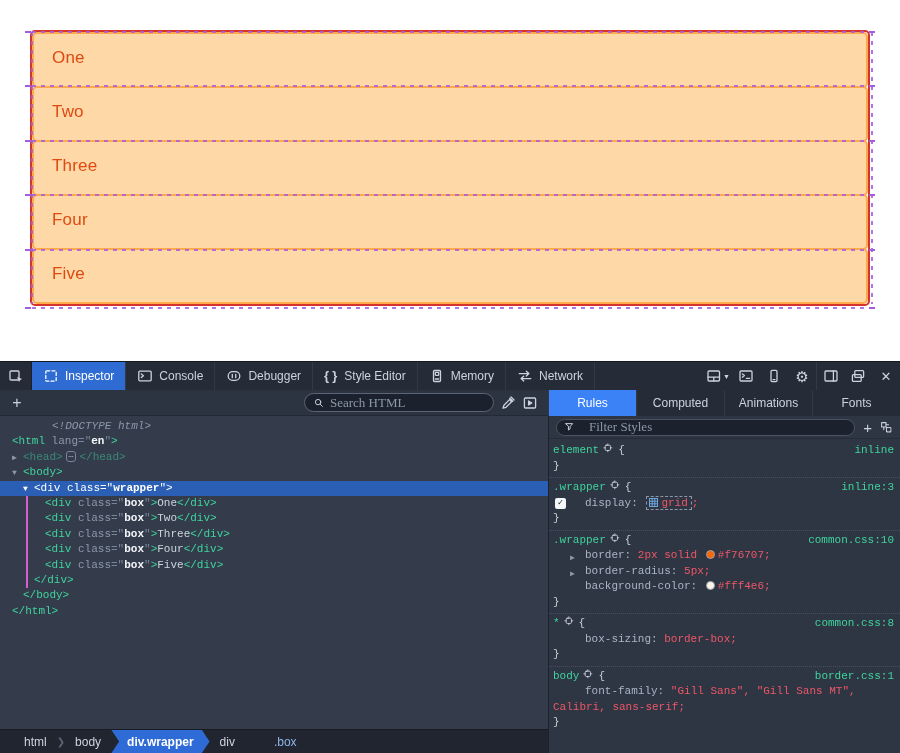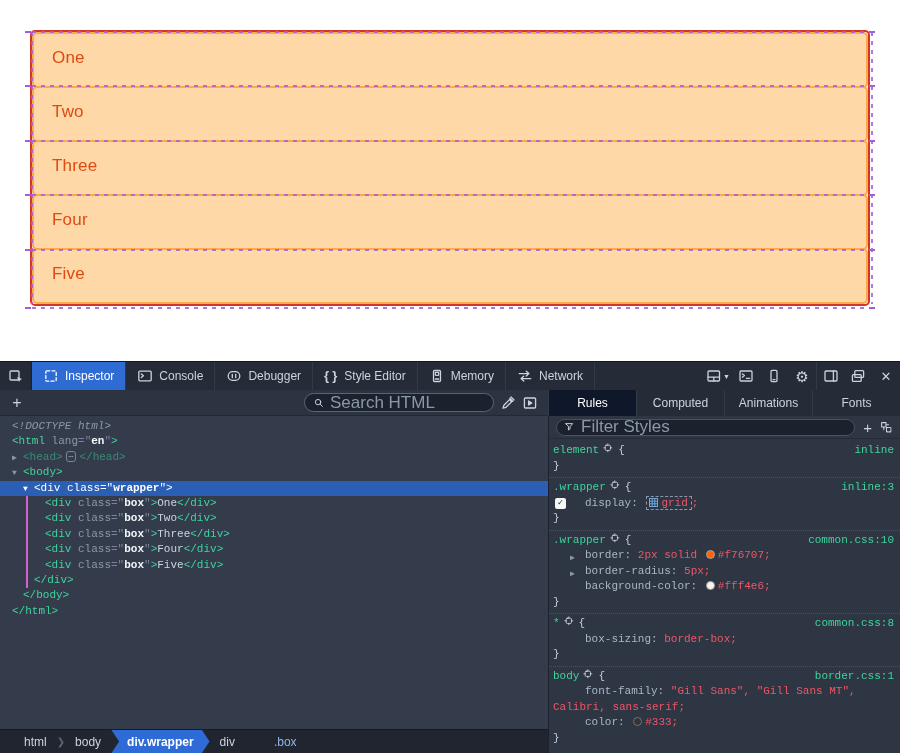--- a/index.html
+++ b/index.html
@@ -38,39 +38,39 @@
   .glyph { font-size:13px; line-height:1; }
 
   .subrow { display:flex; height:26px; flex:none; }
   .mtool { width:548px; background:#2c3341; display:flex; align-items:center;
            border-bottom:1px solid #222835; padding:0 6px; gap:6px; }
   .addnode { width:22px; text-align:center; font-size:16px; color:#ccd3de; }
   .mtool .sp { flex:1; }
   .searchpill { width:190px; height:19px; border:1px solid #5a6474; border-radius:10px;
                 background:#1c222d; display:flex; align-items:center; padding:0 8px; gap:5px; }
   .searchpill input, .filterpill input { flex:1; background:transparent; border:none; outline:none;
-                color:#aab4c2; font-size:17px; font-family:Liberation Sans, sans-serif; min-width:0; }
+                color:#aab4c2; font-size:13px; font-family:Liberation Serif, serif; min-width:0; }
   .searchpill input::placeholder, .filterpill input::placeholder { color:#8b98a8; }
   .stabs { flex:1; background:#252b37; display:flex; }
   .stab { flex:1; display:flex; align-items:center; justify-content:center;
           border-left:1px solid #323a48; }
-  .stab.active { background:#0f172a; color:#fff; }
+  .stab.active { background:#3b82f6; color:#fff; }
 
   .content { flex:1; display:flex; min-height:0; }
   .mcol { width:548px; display:flex; flex-direction:column; }
   .markup { flex:1; position:relative; background:#343c4c; overflow:hidden;
             font-family:"Liberation Mono","DejaVu Sans Mono",monospace; font-size:11px; padding-top:3px; }
   .mline { position:relative; height:15.4px; line-height:15.4px; white-space:pre; color:#ccd4dd; }
   .mline .g  { color:#3fd49c; }
   .mline .g2 { color:#3fd49c; opacity:.5; }
   .mline .a  { color:#8b98a8; }
   .mline .d  { color:#78859a; }
   .mline .v  { color:#f4f7fa; font-weight:bold; }
   .mline .t  { color:#ccd4dd; }
-  .mline .i  { color:#8b98a8; font-style:italic; }
+  .mline .i  { color:#8b98a8; font-style:italic;margin-left:40px; }
   .mline .badge { display:inline-block; border:1px solid #78859a; border-radius:3px;
                   font-size:8px; line-height:7px; padding:1px 2px; color:#9aa7b5;
                   margin:0 3px; vertical-align:1px; }
   .marrow { position:absolute; top:0; color:#8b98a8; font-size:8px; }
   .mline.sel { background:#2b5fb5; }
   .mline.sel span, .mline.sel .marrow { color:#fff; opacity:1; }
   .mline.bar::before { content:""; position:absolute; left:26px; top:0; bottom:0;
                        width:2px; background:#d45fd0; }
 
   .crumbs { height:24px; background:#20252f; border-top:1px solid #171b23;
@@ -79,21 +79,21 @@
   .crumb .cls { color:#8fb4e8;margin-left:39px; }
   .crumb.selc { background:#2f6bd6; color:#fff; font-weight:bold; padding:0 16px;
     clip-path:polygon(0 0, calc(100% - 8px) 0, 100% 50%, calc(100% - 8px) 100%, 0 100%, 8px 50%); }
   .csep { color:#5a6474; font-size:10px; }
 
   .rcol { flex:1; background:#2e3543; border-left:1px solid #1d2230;
           display:flex; flex-direction:column; min-width:0; }
   .rtool { height:23px; display:flex; align-items:center; padding:0 7px; gap:8px;
            border-bottom:1px solid #252b38; flex:none; }
   .filterpill { flex:1; height:17px; border:1px solid #4a5364; border-radius:9px;
-                background:#1c222d; display:flex; align-items:center; padding:0 7px; gap:5px; }
+                background:#1c222d; display:flex; align-items:center; padding:0 7px; gap:13px; }
   .rplus { font-size:15px; color:#ccd3de; }
   .rlist { flex:1; overflow:hidden; font-family:"Liberation Mono","DejaVu Sans Mono",monospace;
            font-size:11px; line-height:15.5px; padding-top:2px; }
   .rblock { padding:2px 0 3px; }
   .rblock + .rblock { border-top:1px dotted #465064; }
   .rsel { color:#3fd49c; }
   .brace { color:#c7d0da; }
   .rlink { float:right; color:#3fd49c; margin-right:6px; }
   .rhead, .rclose { padding-left:4px; }
   .prop { position:relative; padding-left:4px; text-indent:32px; color:#a9b6c5; }
@@ -353,19 +353,18 @@
                 </svg></span><span class="brace">{</span></div>
             <div class="prop"><span class="">box-sizing: </span><span class="val">border-box</span><span class="val">;</span></div>
             <div class="rclose"><span class="brace">}</span></div>
           </div>
           <div class="rblock">
             <div class="rhead"><span class="rlink">border.css:1</span><span class="rsel">body</span><span class="tgt"><svg width="11" height="11" viewBox="0 0 16 16" fill="none" stroke="currentColor" stroke-width="1.3" stroke-linecap="round" stroke-linejoin="round">
                   <rect x="3.2" y="3.2" width="7.6" height="7.6" rx="1.5"></rect>
                   <path d="M7 1.2v2M7 10.8v2M1.2 7h2M10.8 7h2"></path>
                 </svg></span><span class="brace">{</span></div>
             <div class="prop"><span class="">font-family: </span><span class="val">"Gill Sans", "Gill Sans MT", Calibri, sans-serif</span><span class="val">;</span></div>
-            <div class="prop"><span class="">color: </span><span class="sw" style="background: rgb(51, 51, 51); border-color: rgb(107, 116, 128);"></span><span class="val">#333;</span></div>
             <div class="rclose"><span class="brace">}</span></div>
           </div>
         </div>
     </div>
   </div>
 </div>
 
 </body></html>

